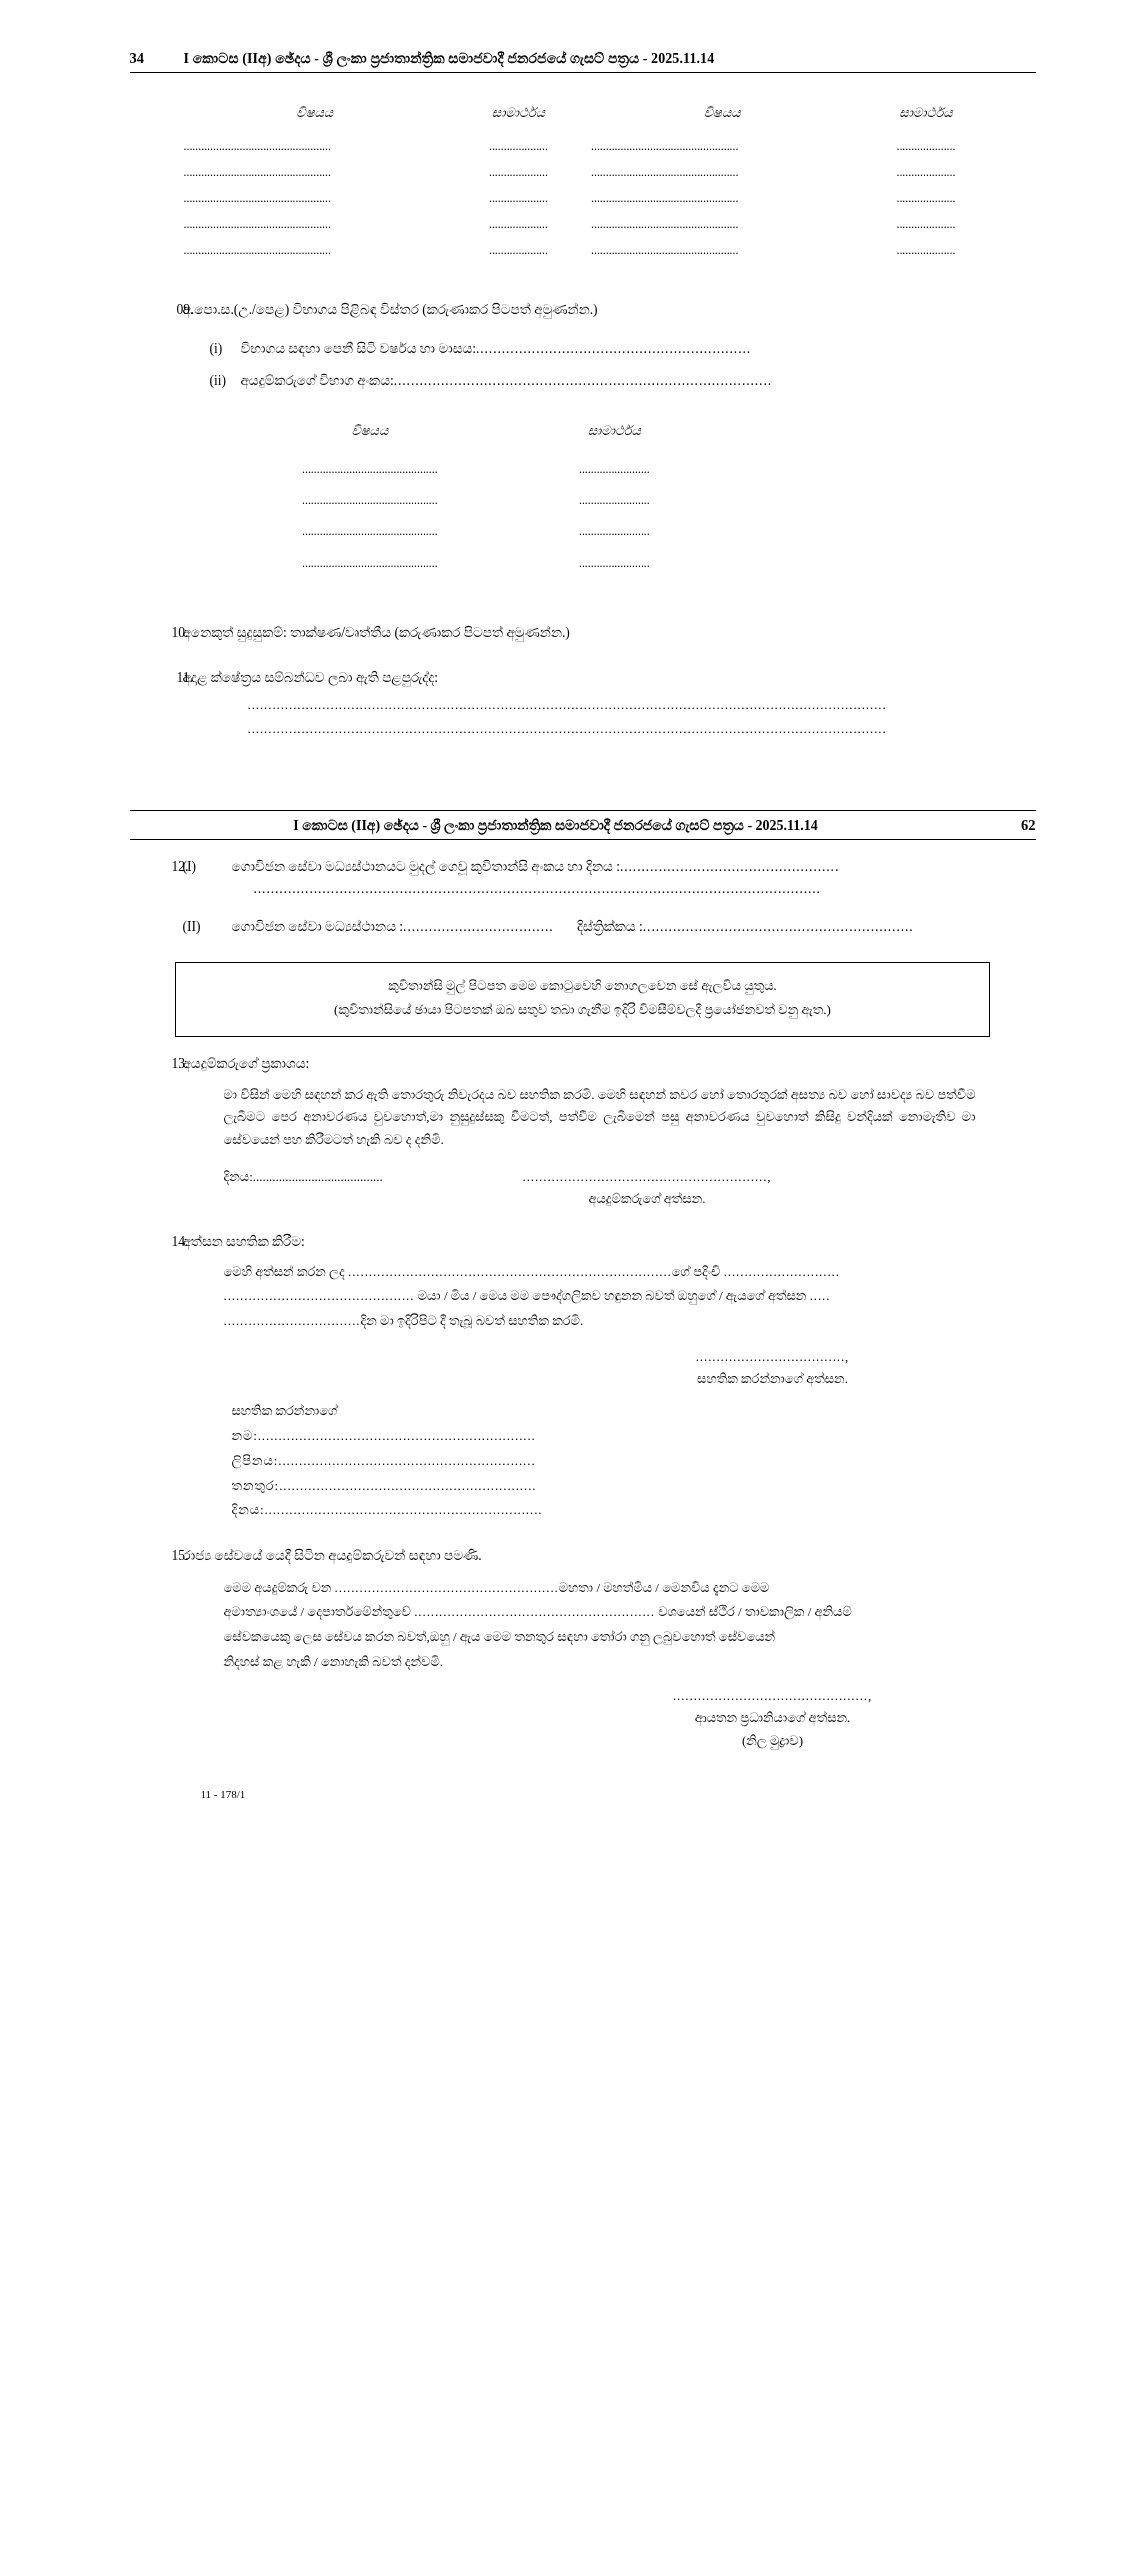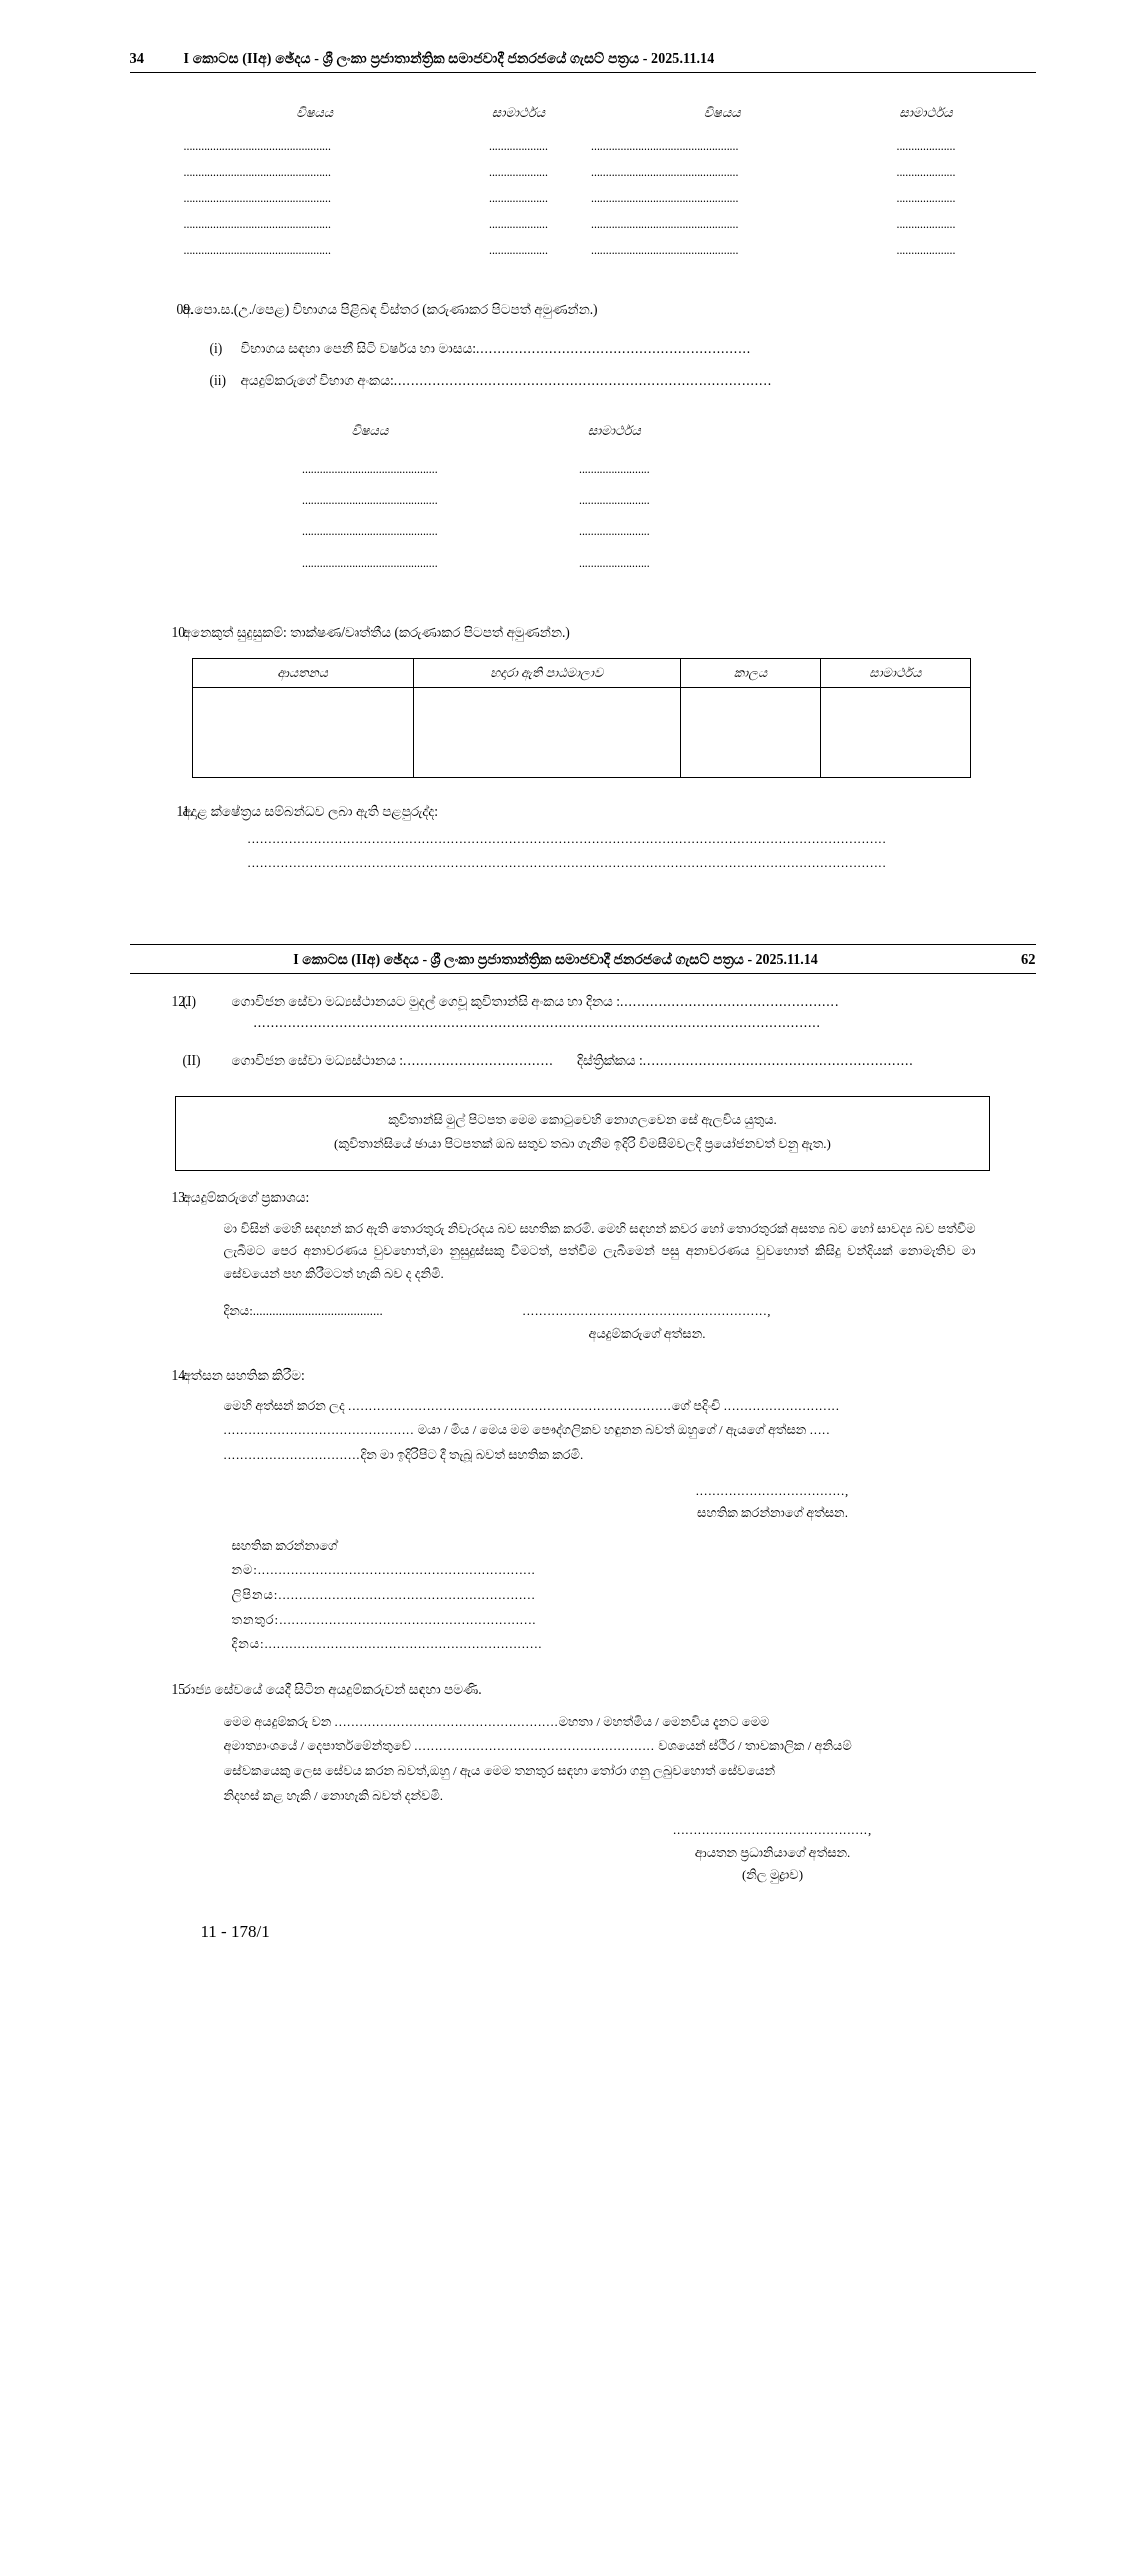--- a/index.html
+++ b/index.html
@@ -184,21 +184,21 @@
 
   .sig-right {
     text-align: center;
     font-size: 13px;
     line-height: 1.7;
   }
 
   .footer-code {
     margin-top: 36px;
     margin-left: 71px;
-    font-size: 17px;
+    font-size: 11px;
     padding-bottom: 33px;
   }
   .page-break-gap { height: 63px; }
   .lineflow { font-size: 13px; line-height: 1.9; }
 </style>
 </head>
 <body>
 
 <div class="page">
 
@@ -293,36 +293,20 @@
         <td>........................</td>
       </tr>
     </tbody>
       </table>
 
     <div class="item" style="margin-top:43px;">
       <div class="num" style="padding-left:42px;">10.</div>
       <div class="body">අනෙකුත් සුදුසුකම්: තාක්ෂණ/වෘත්තීය (කරුණාකර පිටපත් අමුණන්න.)</div>
     </div>
 
-    <table class="qual">
-      <tbody>
-          <tr>
-        <th style="width:217px;">ආයතනය</th>
-        <th style="width:263px;">හදාරා ඇති පාඨමාලාව</th>
-        <th style="width:136px;">කාලය</th>
-        <th style="width:145px;">සාමාර්ථය</th>
-      </tr>
-      <tr>
-        <td></td>
-        <td></td>
-        <td></td>
-        <td></td>
-      </tr>
-    </tbody>
-      </table>
 
     <div class="item" style="margin-top:23.5px;">
       <div class="num">11.</div>
       <div class="body">අදාළ ක්ෂේත්‍රය සම්බන්ධව ලබා ඇති පළපුරුද්ද:</div>
     </div>
     <div class="lineflow" style="margin-left:118px;margin-top:3.6px;">
       <div class="dots">..........................................................................................................................................................</div>
       <div class="dots">..........................................................................................................................................................</div>
     </div>
 

